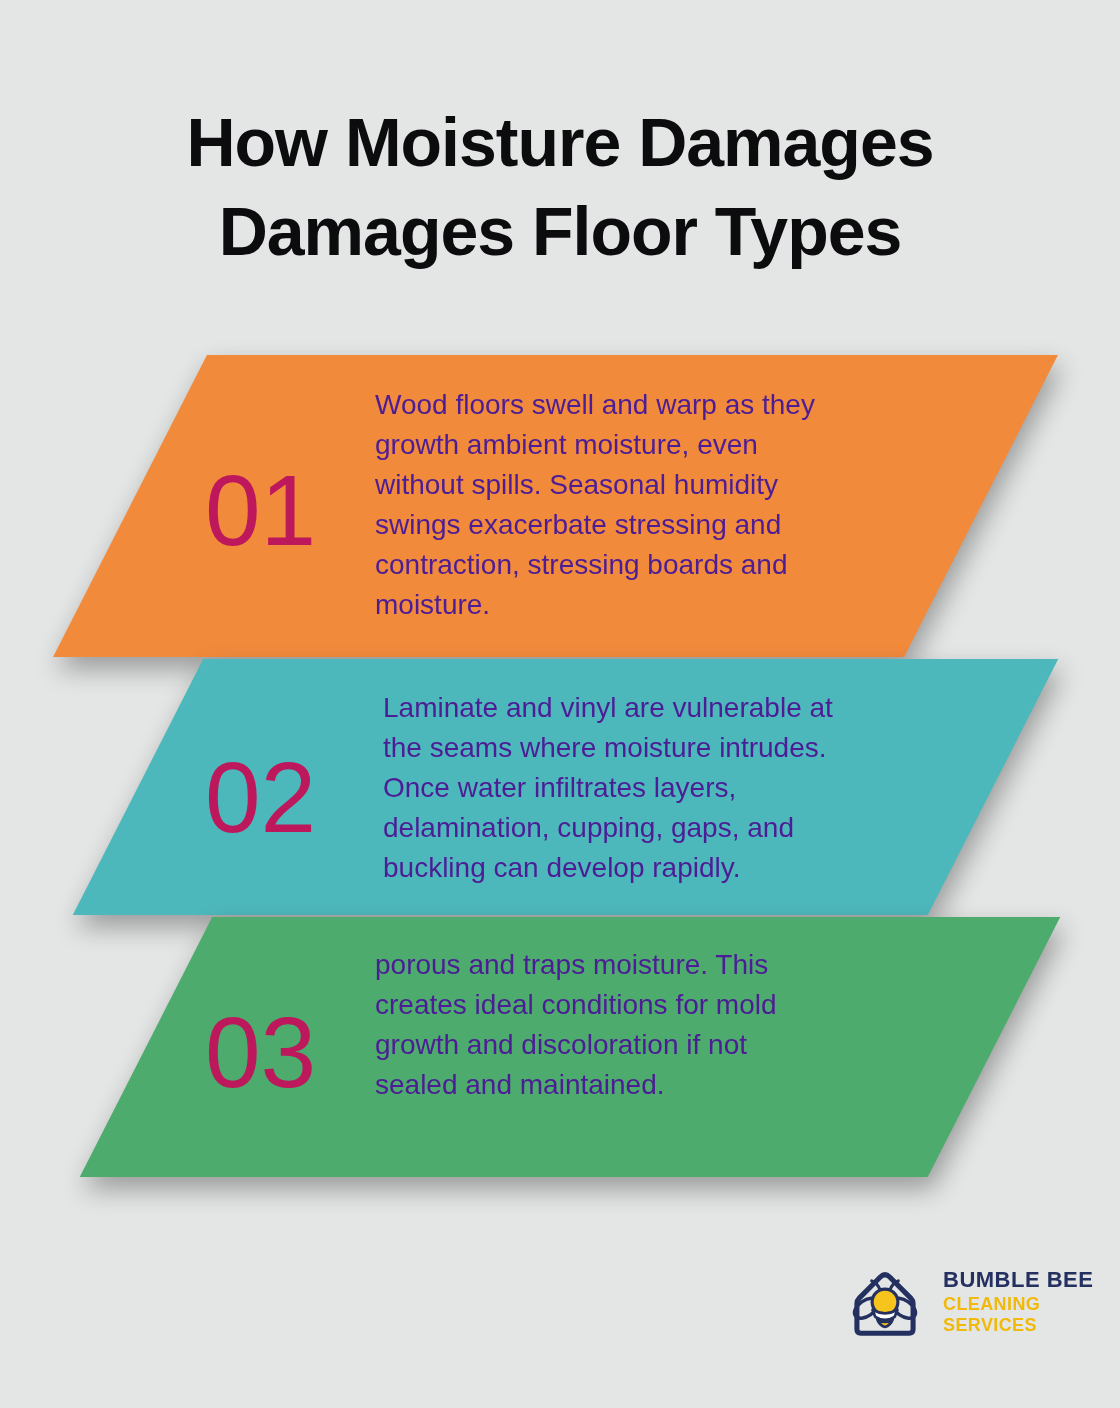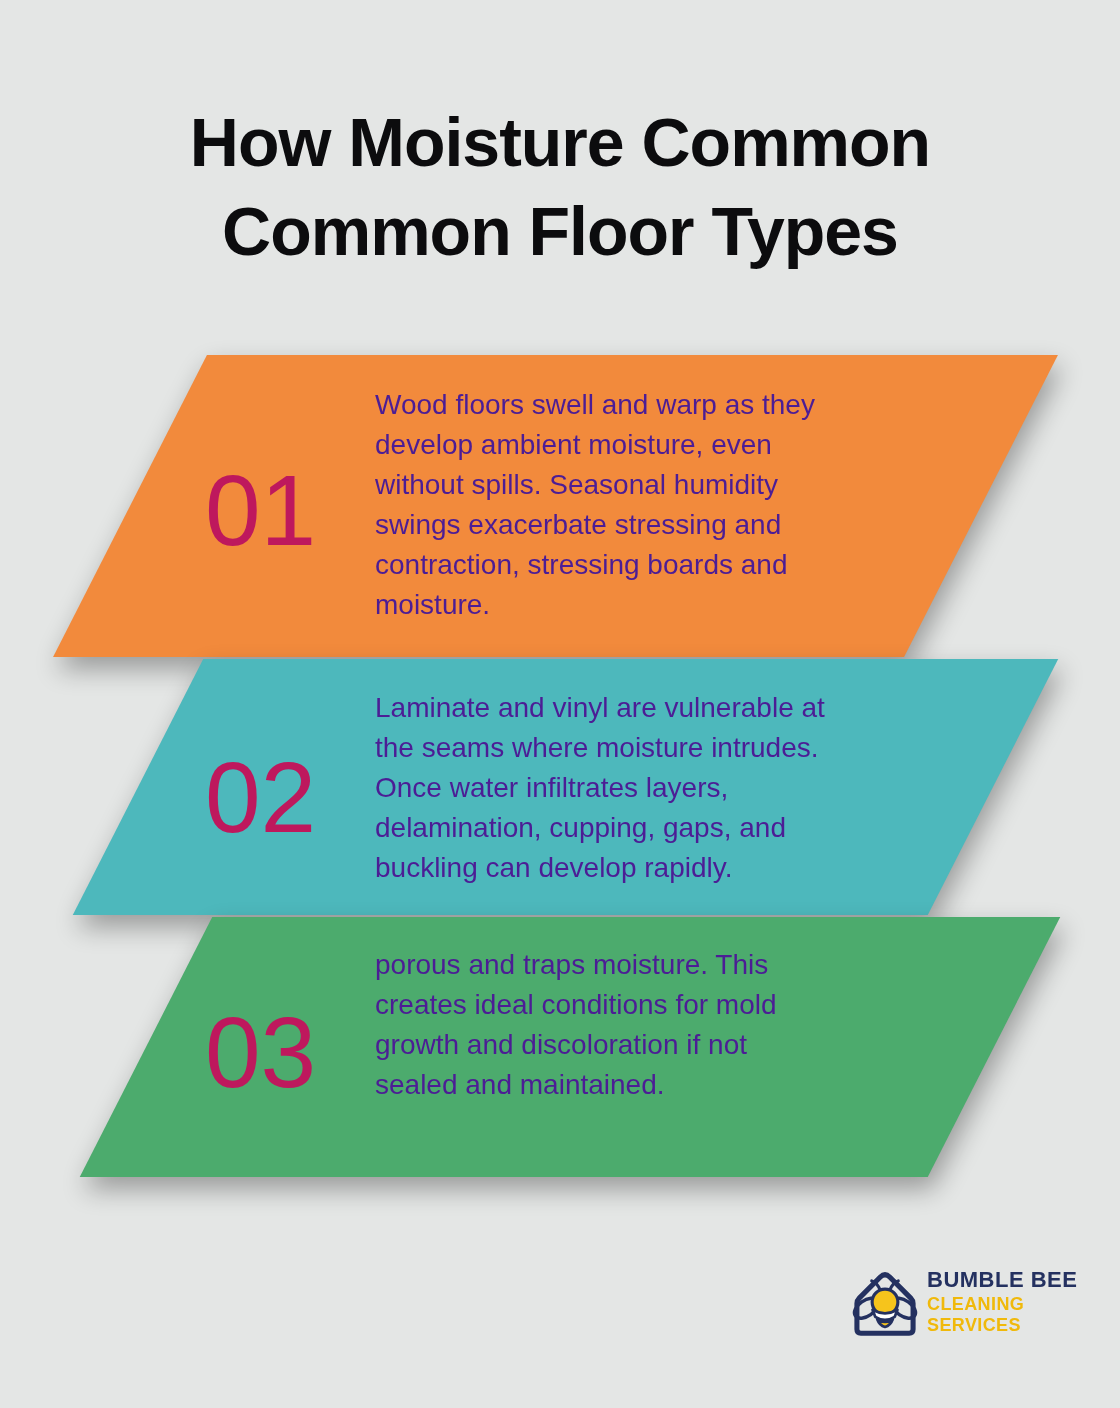--- a/index.html
+++ b/index.html
@@ -30,53 +30,53 @@
   .num-1 { top:460px; }
   .num-2 { top:747px; }
   .num-3 { top:1002px; }
 
   .body {
     position:absolute; left:375px; width:540px;
     color:#4c1d95; font-size:28px;
   }
   .body .line { line-height:40px; white-space:nowrap; }
   .body-1 { top:385px; }
-  .body-2 { top:688px; }
+  .body-2 { top:688px;margin-left:8px; }
   .body-3 { top:945px; }
 
   .logo {
     position:absolute; left:846px; top:1264px;
     display:flex; align-items:center;
   }
   .logo-icon { width:78px; height:76px; flex:0 0 auto; }
-  .logo-text { margin-left:3px; }
+  .logo-text { margin-left:19px; }
   .logo-name {
     color:#243160; font-size:22px; font-weight:800;
     letter-spacing:0.5px; line-height:24px;
   }
   .logo-tagline {
     color:#F0B90B; font-size:18px; font-weight:700;
     letter-spacing:0.4px; margin-top:2px;
   }
 </style>
 </head>
 <body>
 
 <div class="canvas">
 
   <h1 class="title">
-    <span class="title-line">How Moisture Common</span>
-    <span class="title-line">Common Floor Types</span>
+    <span class="title-line">How Moisture Damages</span>
+    <span class="title-line">Damages Floor Types</span>
   </h1>
 
   <div class="shape shape-1"></div>
   <div class="num num-1">01</div>
   <div class="body body-1">
     <div class="line">Wood floors swell and warp as they</div>
-    <div class="line">develop ambient moisture, even</div>
+    <div class="line">growth ambient moisture, even</div>
     <div class="line">without spills. Seasonal humidity</div>
     <div class="line">swings exacerbate stressing and</div>
     <div class="line">contraction, stressing boards and</div>
     <div class="line">moisture.</div>
   </div>
 
   <div class="shape shape-2"></div>
   <div class="num num-2">02</div>
   <div class="body body-2">
     <div class="line">Laminate and vinyl are vulnerable at</div>

